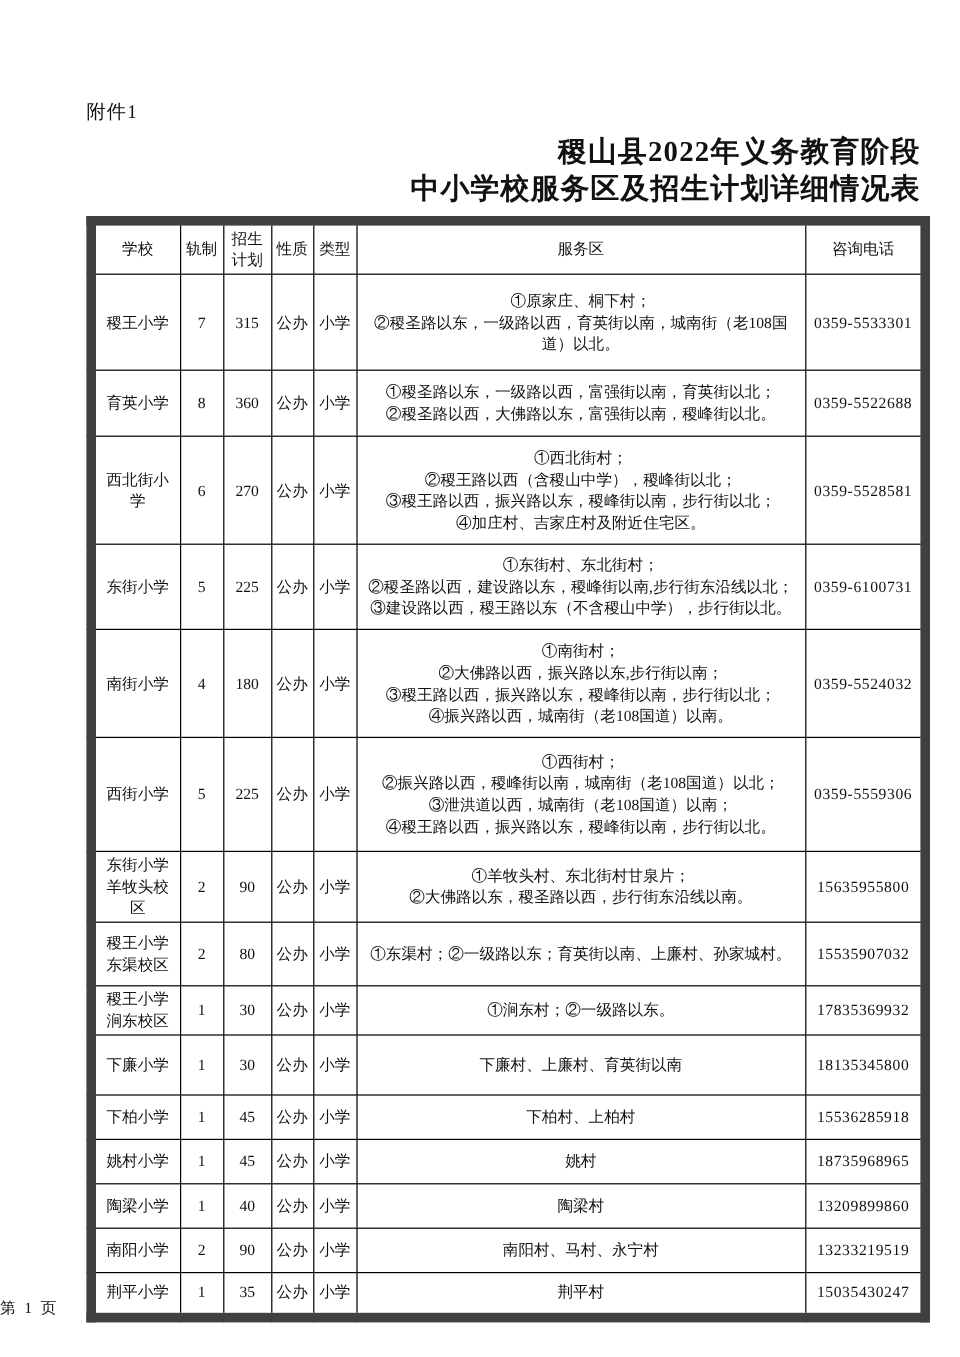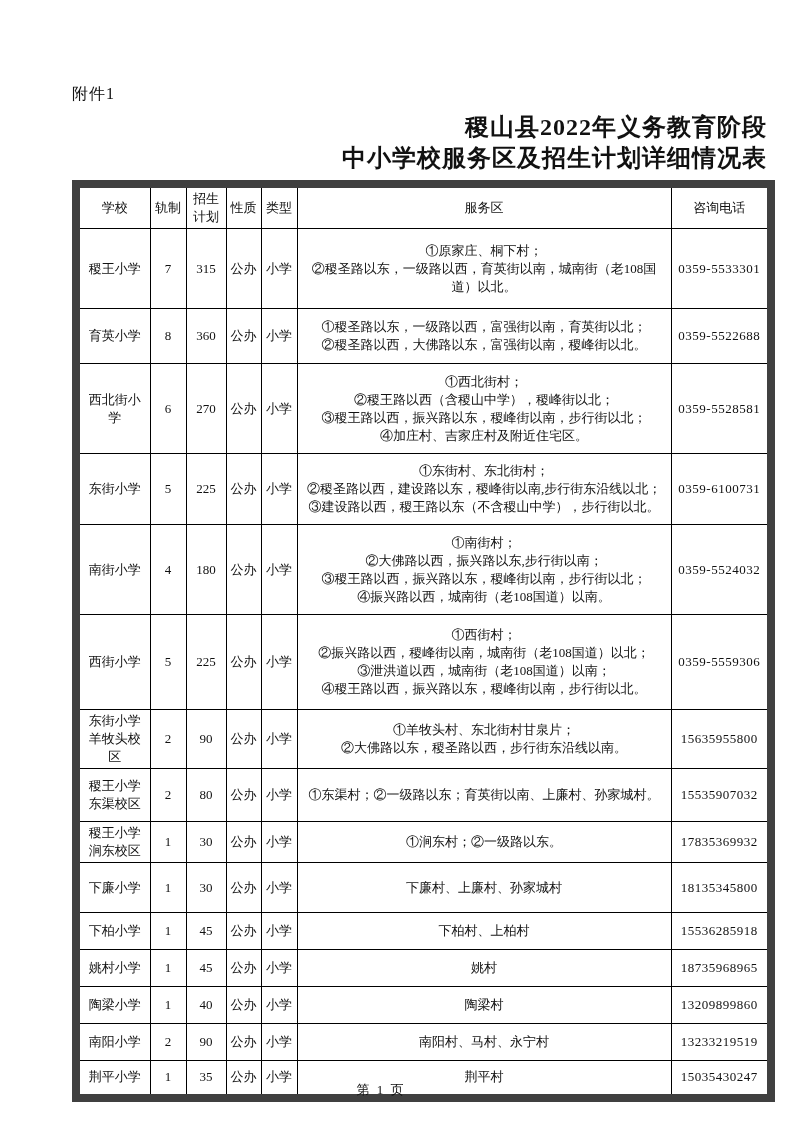--- a/index.html
+++ b/index.html
@@ -26,21 +26,21 @@
     font-size:13px; line-height:18px;
     text-align:center; vertical-align:middle;
     padding:2px 3px;
     overflow:hidden;
   }
   .pre { white-space:pre-line; }
   .svc-left { text-align:left; padding-left:4px; }
   .phone-cell { font-size:13px; letter-spacing:0.5px; }
   .footer {
     position:absolute; left:0; bottom:32px; width:762px;
-    text-align:center; font-size:13px; letter-spacing:2px;
+    text-align:left; font-size:13px; letter-spacing:2px;
   }
 </style>
 </head>
 <body>
 
 <div class="doc">
   <div class="attach">附件1</div>
   <div class="title">
     <div>稷山县2022年义务教育阶段</div>
     <div>中小学校服务区及招生计划详细情况表</div>
@@ -165,21 +165,21 @@
       <td>小学</td>
       <td class="pre">①涧东村；②一级路以东。</td>
       <td class="phone-cell">17835369932</td>
     </tr>
     <tr style="height:50px">
       <td class="pre">下廉小学</td>
       <td>1</td>
       <td>30</td>
       <td>公办</td>
       <td>小学</td>
-      <td class="pre">下廉村、上廉村、孙家城村</td>
+      <td class="pre">下廉村、上廉村、育英街以南</td>
       <td class="phone-cell">18135345800</td>
     </tr>
     <tr style="height:37px">
       <td class="pre">下柏小学</td>
       <td>1</td>
       <td>45</td>
       <td>公办</td>
       <td>小学</td>
       <td class="pre">下柏村、上柏村</td>
       <td class="phone-cell">15536285918</td>

